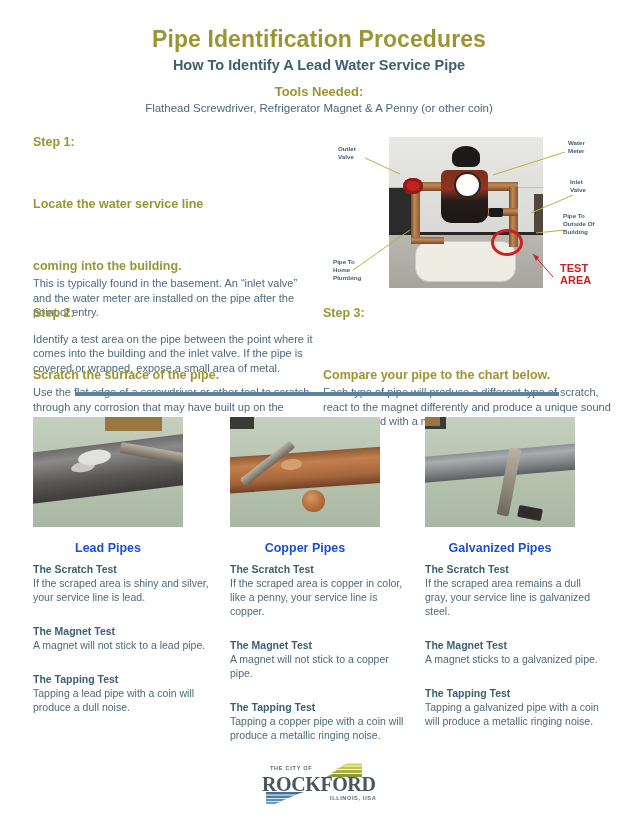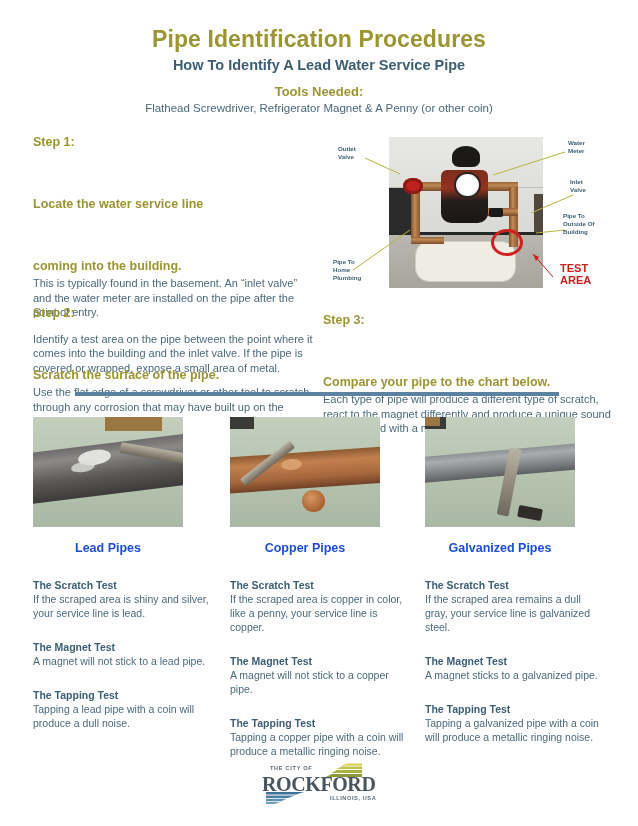--- a/index.html
+++ b/index.html
@@ -80,21 +80,21 @@
     font-size: 11px;
     color: #4c6a7c;
     line-height: 14.5px;
     margin-top: 2px;
   }
   .step-body p { margin: 0 0 12px 0; }
   .step-body p:last-child { margin-bottom: 0; }
 
   #step1 { left: 33px; top: 134px; width: 285px; }
   #step2 { left: 33px; top: 305px; width: 285px; }
-  #step3 { left: 323px; top: 312px; width: 290px; }
+  #step3 { left: 323px; top: 305px; width: 290px; }
 
   
   .meter-wrap {
     position: absolute;
     left: 389px; top: 137px;
     width: 154px; height: 151px;
     overflow: hidden;
     background: #d7d8d4;
   }
   .meter-wall {
@@ -298,21 +298,21 @@
     color: #4c6a7c;
   }
   #col-lead { left: 33px; }
   #col-copper { left: 230px; }
   #col-galv { left: 425px; }
 
   .test-title {
     font-weight: bold;
     color: #3d5f74;
     font-size: 10.5px;
-    margin-top: 16px;
+    margin-top: 0;
   }
   .test-block { margin-bottom: 20px; }
   .test-block:last-child { margin-bottom: 0; }
   .test-body { margin-top: 0px; }
 
   
   .logo {
     position: absolute;
     left: 256px; top: 762px;
     width: 128px; height: 44px;

